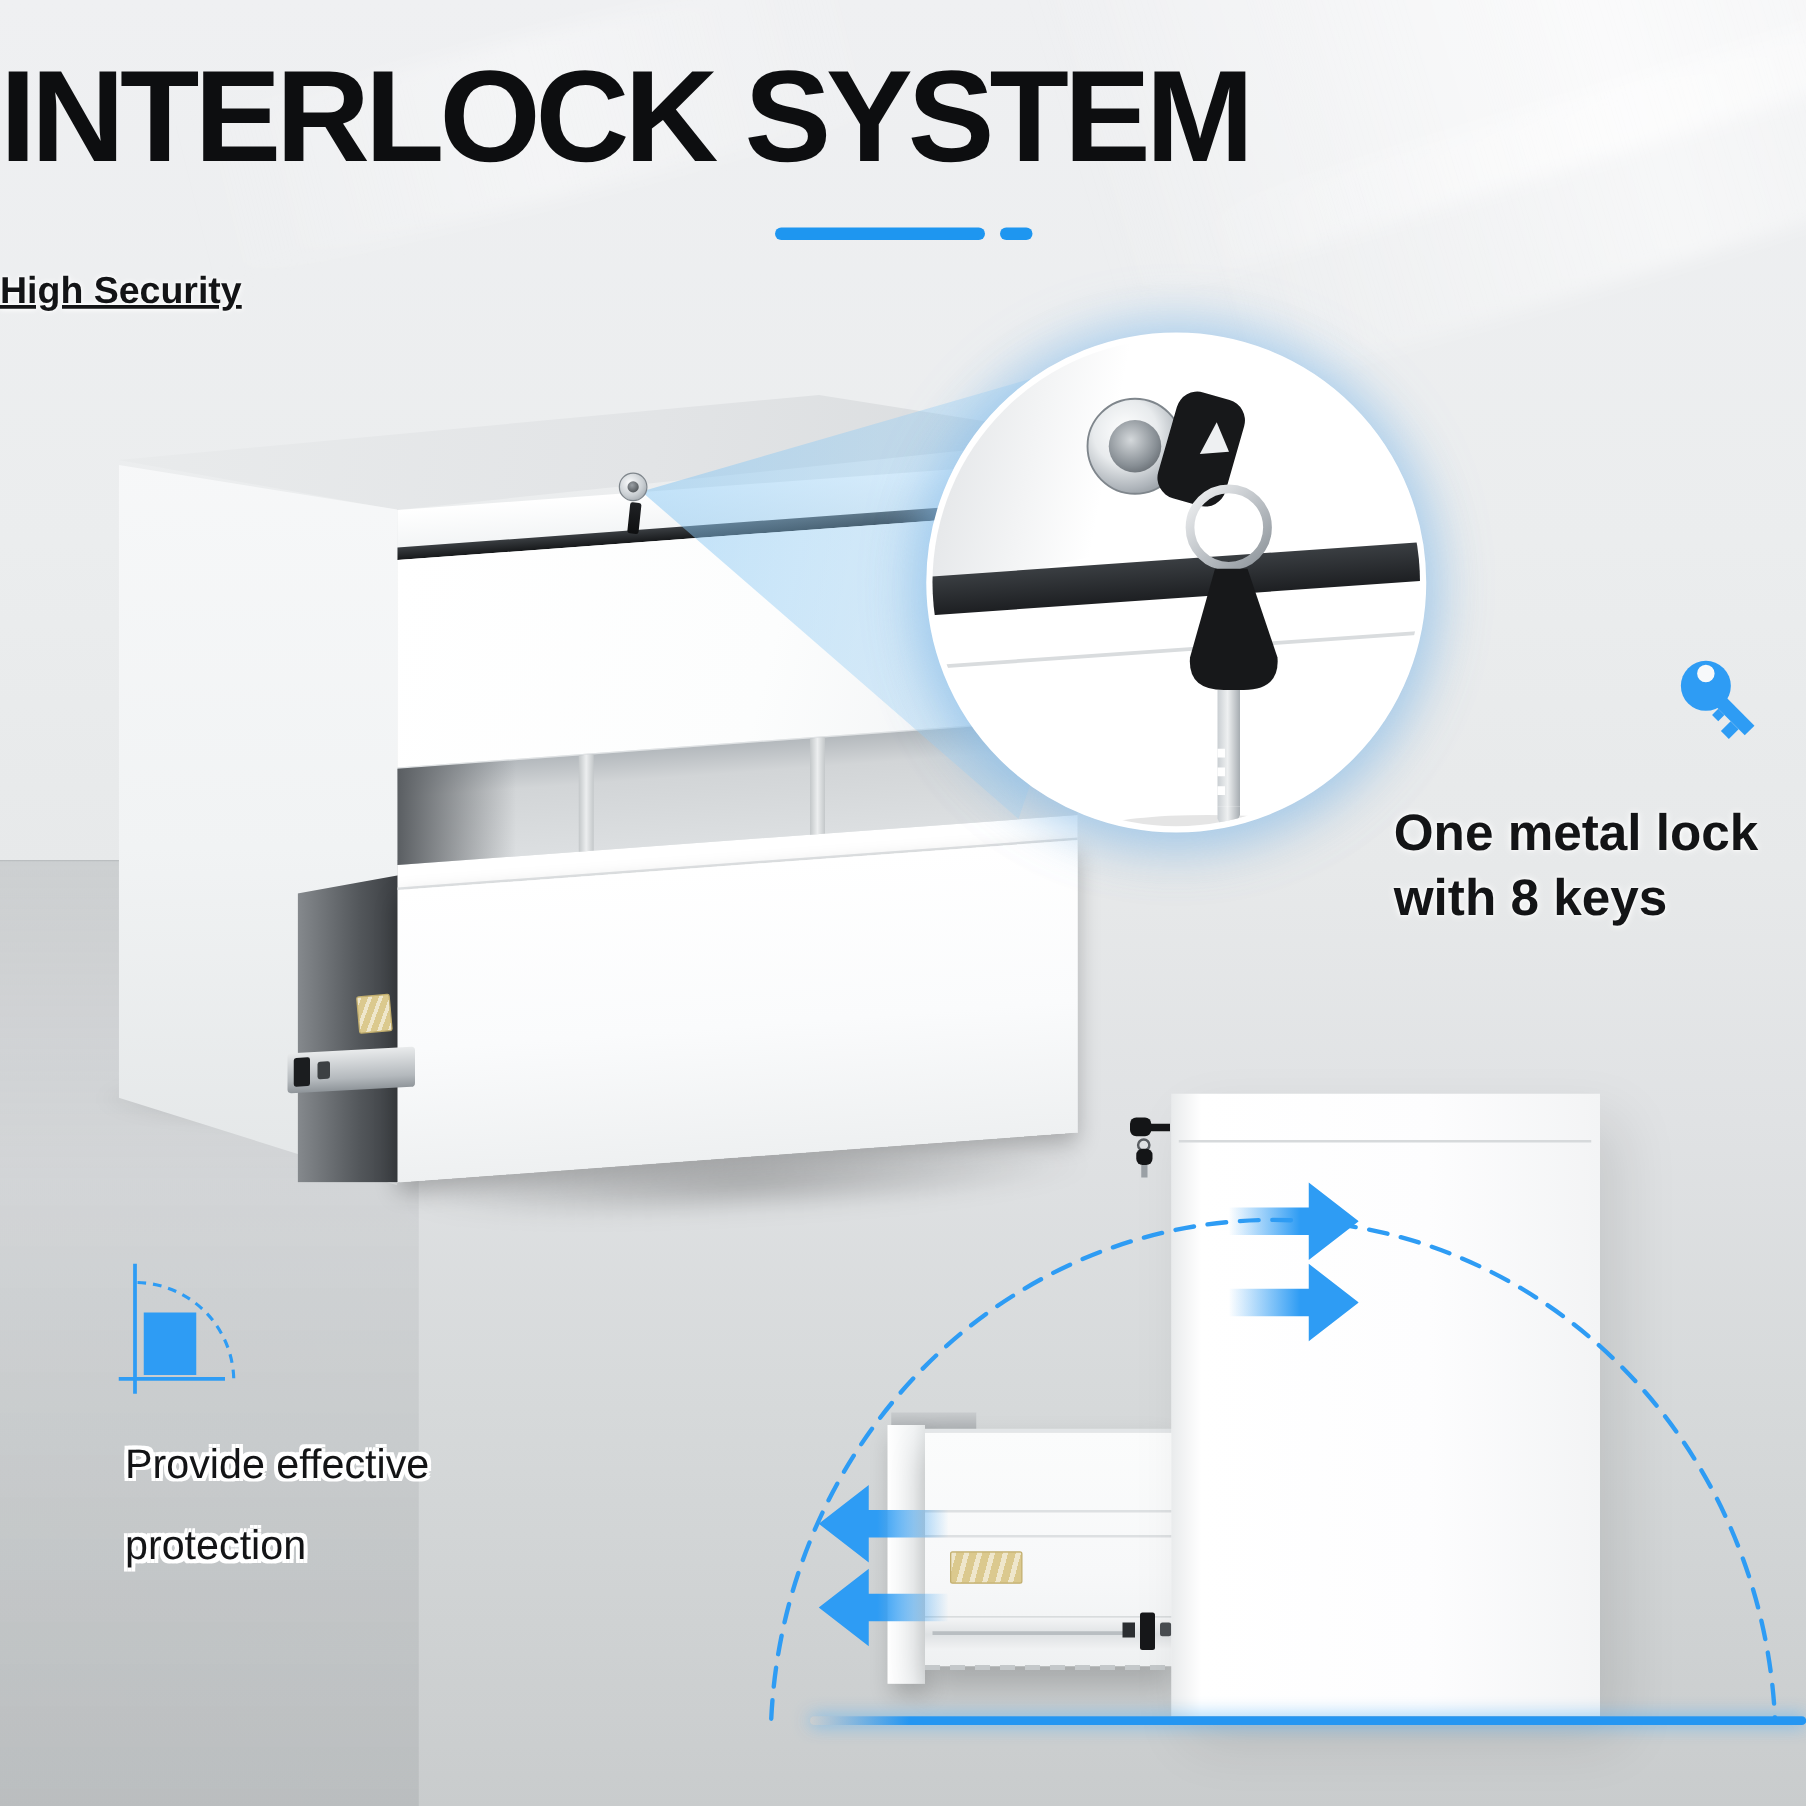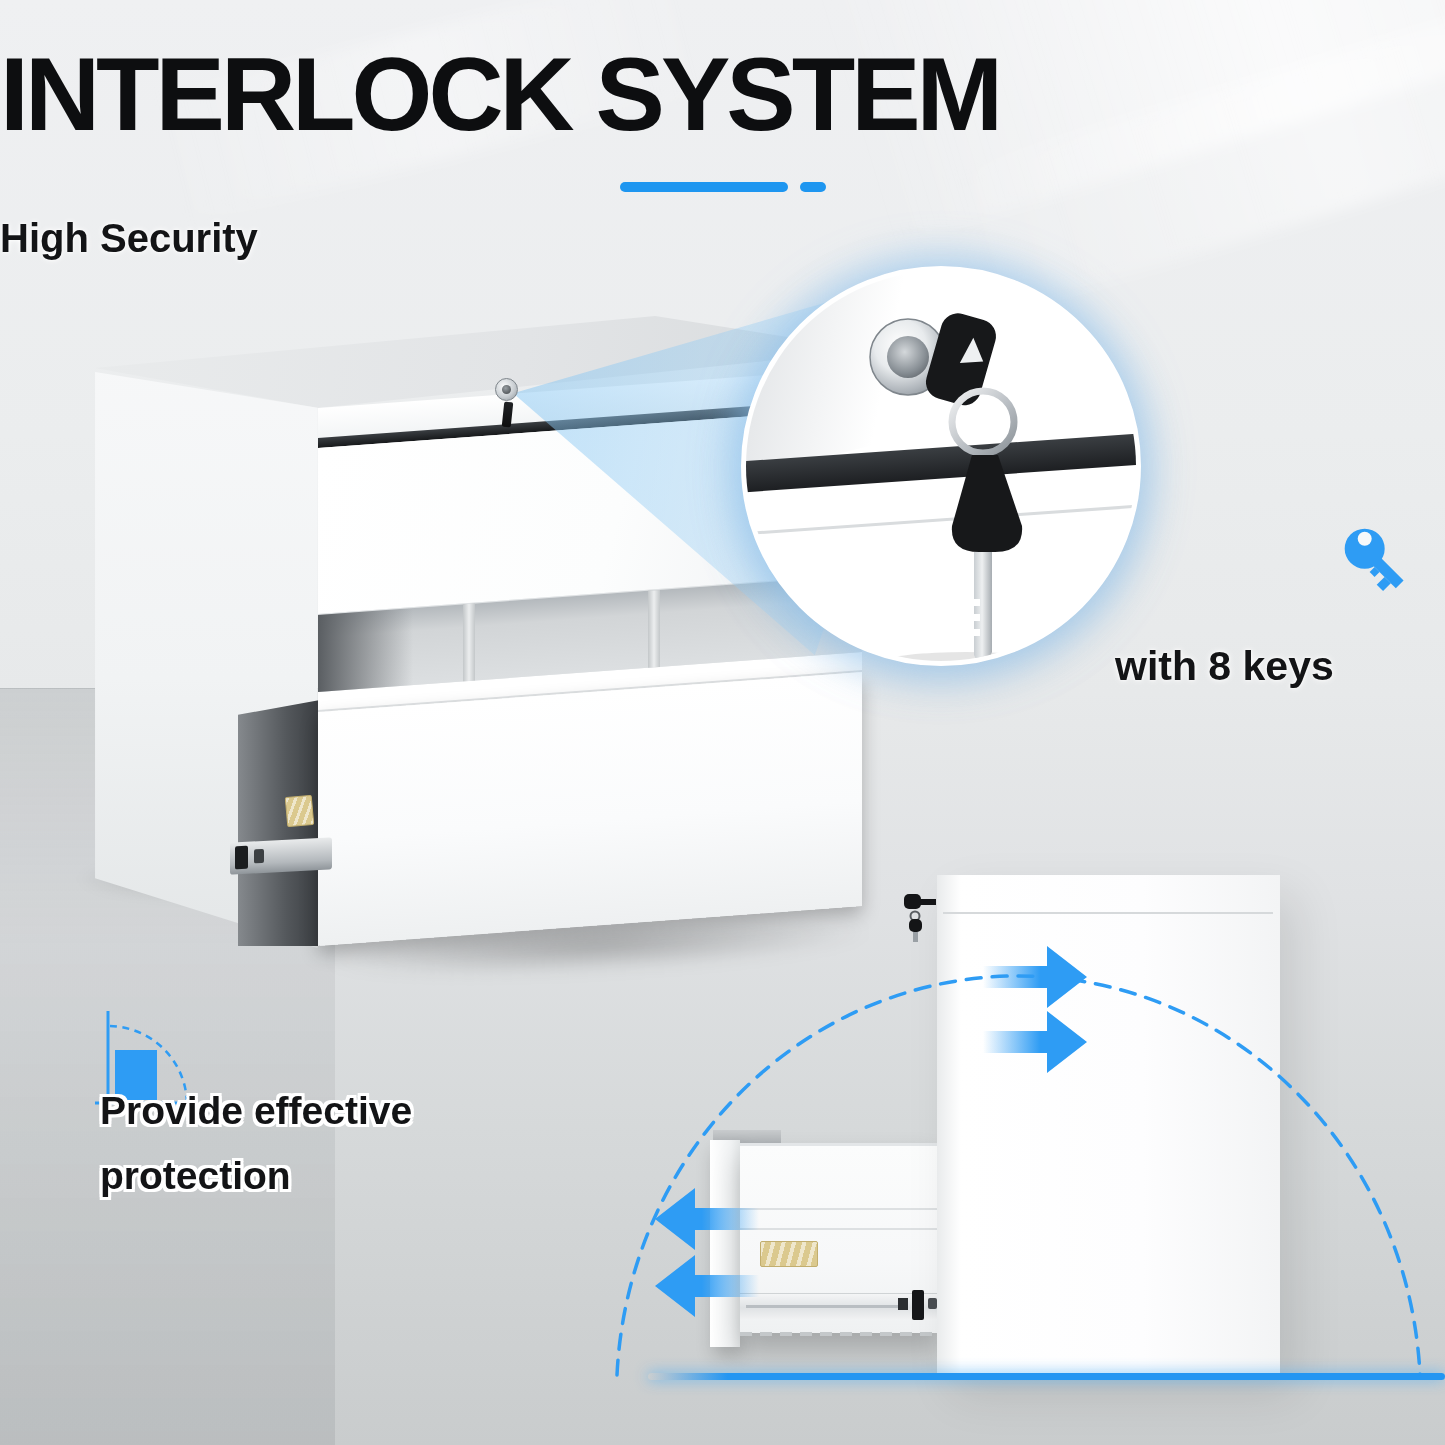--- a/index.html
+++ b/index.html
@@ -20,22 +20,22 @@
   .floor-left{position:absolute;left:0;top:688px;width:335px;height:760px;
     background:linear-gradient(180deg,rgba(110,115,119,.22),rgba(110,115,119,.10) 34%,rgba(110,115,119,.16));
     border-top:1px solid rgba(130,135,139,.30);}
 
   
   .header{position:absolute;left:0;top:0;width:100%;text-align:left;z-index:10;}
   .title{margin-top:42px;font-size:104px;line-height:1.0;font-weight:bold;letter-spacing:-4px;color:#0d0e10;}
   .divider{margin:36px auto 0 auto;width:206px;height:10px;position:relative;}
   .divider .bar{position:absolute;left:0;top:0;width:168px;height:10px;border-radius:5px;background:#1e96f0;}
   .divider .dash{position:absolute;right:0;top:0;width:26px;height:10px;border-radius:5px;background:#1e96f0;}
-  .subtitle{margin-top:24px;font-size:40px;font-weight:bold;color:#131416;
-    text-shadow:0 0 6px #fff,0 0 3px #fff;}
+  .subtitle{margin-top:24px;font-size:30px;font-weight:bold;color:#131416;
+    text-shadow:0 0 6px #fff,0 0 3px #fff;text-decoration:underline;}
 
   
   .cab-top{position:absolute;left:90px;top:312px;width:785px;height:100px;z-index:2;
     background:linear-gradient(100deg,#e9ebec 0%,#e2e4e6 55%,#d8dbdd 100%);
     clip-path:polygon(0.6% 56%,72% 4%,99.4% 38%,29% 96%);}
   .cab-side{position:absolute;left:93px;top:340px;width:227px;height:615px;z-index:2;
     background:linear-gradient(180deg,#f7f8f9 0%,#f1f3f4 55%,#e3e6e7 100%);
     clip-path:polygon(0.9% 5.2%,99% 11%,99% 98.9%,0.9% 87.5%);}
   .cab-front{position:absolute;left:318px;top:408px;width:544px;height:540px;z-index:3;
     transform:skewY(-4.2deg);transform-origin:0 0;}
@@ -92,22 +92,22 @@
   .mag-lock-svg{position:absolute;left:95px;top:28px;}
 
   
   .feat-right-icon{position:absolute;left:1338px;top:522px;z-index:10;}
   .feat-right-text{position:absolute;left:1115px;top:640px;width:330px;z-index:10;
     font-size:41px;font-weight:bold;color:#131416;line-height:52px;
     text-shadow:0 0 7px #fff,0 0 3px #fff;}
 
   
   .feat-left-icon{position:absolute;left:94px;top:1004px;z-index:10;}
-  .feat-left-text{position:absolute;left:100px;top:1078px;width:420px;z-index:10;
-    font-size:39px;font-weight:bold;color:#131416;line-height:65px;
+  .feat-left-text{position:absolute;left:100px;top:1138px;width:420px;z-index:10;
+    font-size:33px;font-weight:normal;color:#131416;line-height:65px;
     text-shadow:-3px -3px 0 #fff,3px -3px 0 #fff,-3px 3px 0 #fff,3px 3px 0 #fff,0 -3px 0 #fff,0 3px 0 #fff,-3px 0 0 #fff,3px 0 0 #fff;}
 
   
   .diagram{position:absolute;left:560px;top:840px;width:885px;height:560px;z-index:2;}
   .dg-panel{position:absolute;left:377px;top:35px;width:343px;height:498px;z-index:3;
     background:linear-gradient(90deg,#e9ebec 0%,#ffffff 7%,#fdfdfe 60%,#f3f4f5 100%);
     box-shadow:16px 20px 45px rgba(0,0,0,.10);}
   .dg-panel .seam{position:absolute;left:6px;top:37px;width:330px;height:2px;background:#d6d9db;}
   .dg-lock-svg{position:absolute;left:340px;top:50px;z-index:5;}
   .dg-drawer{position:absolute;left:150px;top:290px;z-index:2;}
@@ -234,20 +234,21 @@
   <svg class="feat-right-icon" width="76" height="76" viewBox="0 0 76 76">
     <g transform="rotate(45 38 38)" fill="#2e9cf4">
       <circle cx="22" cy="38" r="20"></circle>
       <circle cx="15" cy="31" r="7" fill="#f7f9fa"></circle>
       <rect x="38" y="33" width="34" height="11"></rect>
       <rect x="56" y="44" width="9" height="11"></rect>
       <rect x="42" y="44" width="7" height="7"></rect>
     </g>
   </svg>
   <div class="feat-right-text">
+    <div>One metal lock</div>
     <div>with 8 keys</div>
   </div>
 
   <svg class="feat-left-icon" width="100" height="125" viewBox="0 0 100 125">
     <line x1="14" y1="7" x2="14" y2="111" stroke="#2e9cf4" stroke-width="3"></line>
     <line x1="1" y1="99" x2="86" y2="99" stroke="#2e9cf4" stroke-width="3"></line>
     <path d="M16 22 A 79 79 0 0 1 93 99" fill="none" stroke="#2e9cf4" stroke-width="2.5" stroke-dasharray="7 5.5"></path>
     <rect x="21" y="46" width="42" height="50" fill="#2e9cf4"></rect>
   </svg>
   <div class="feat-left-text">

